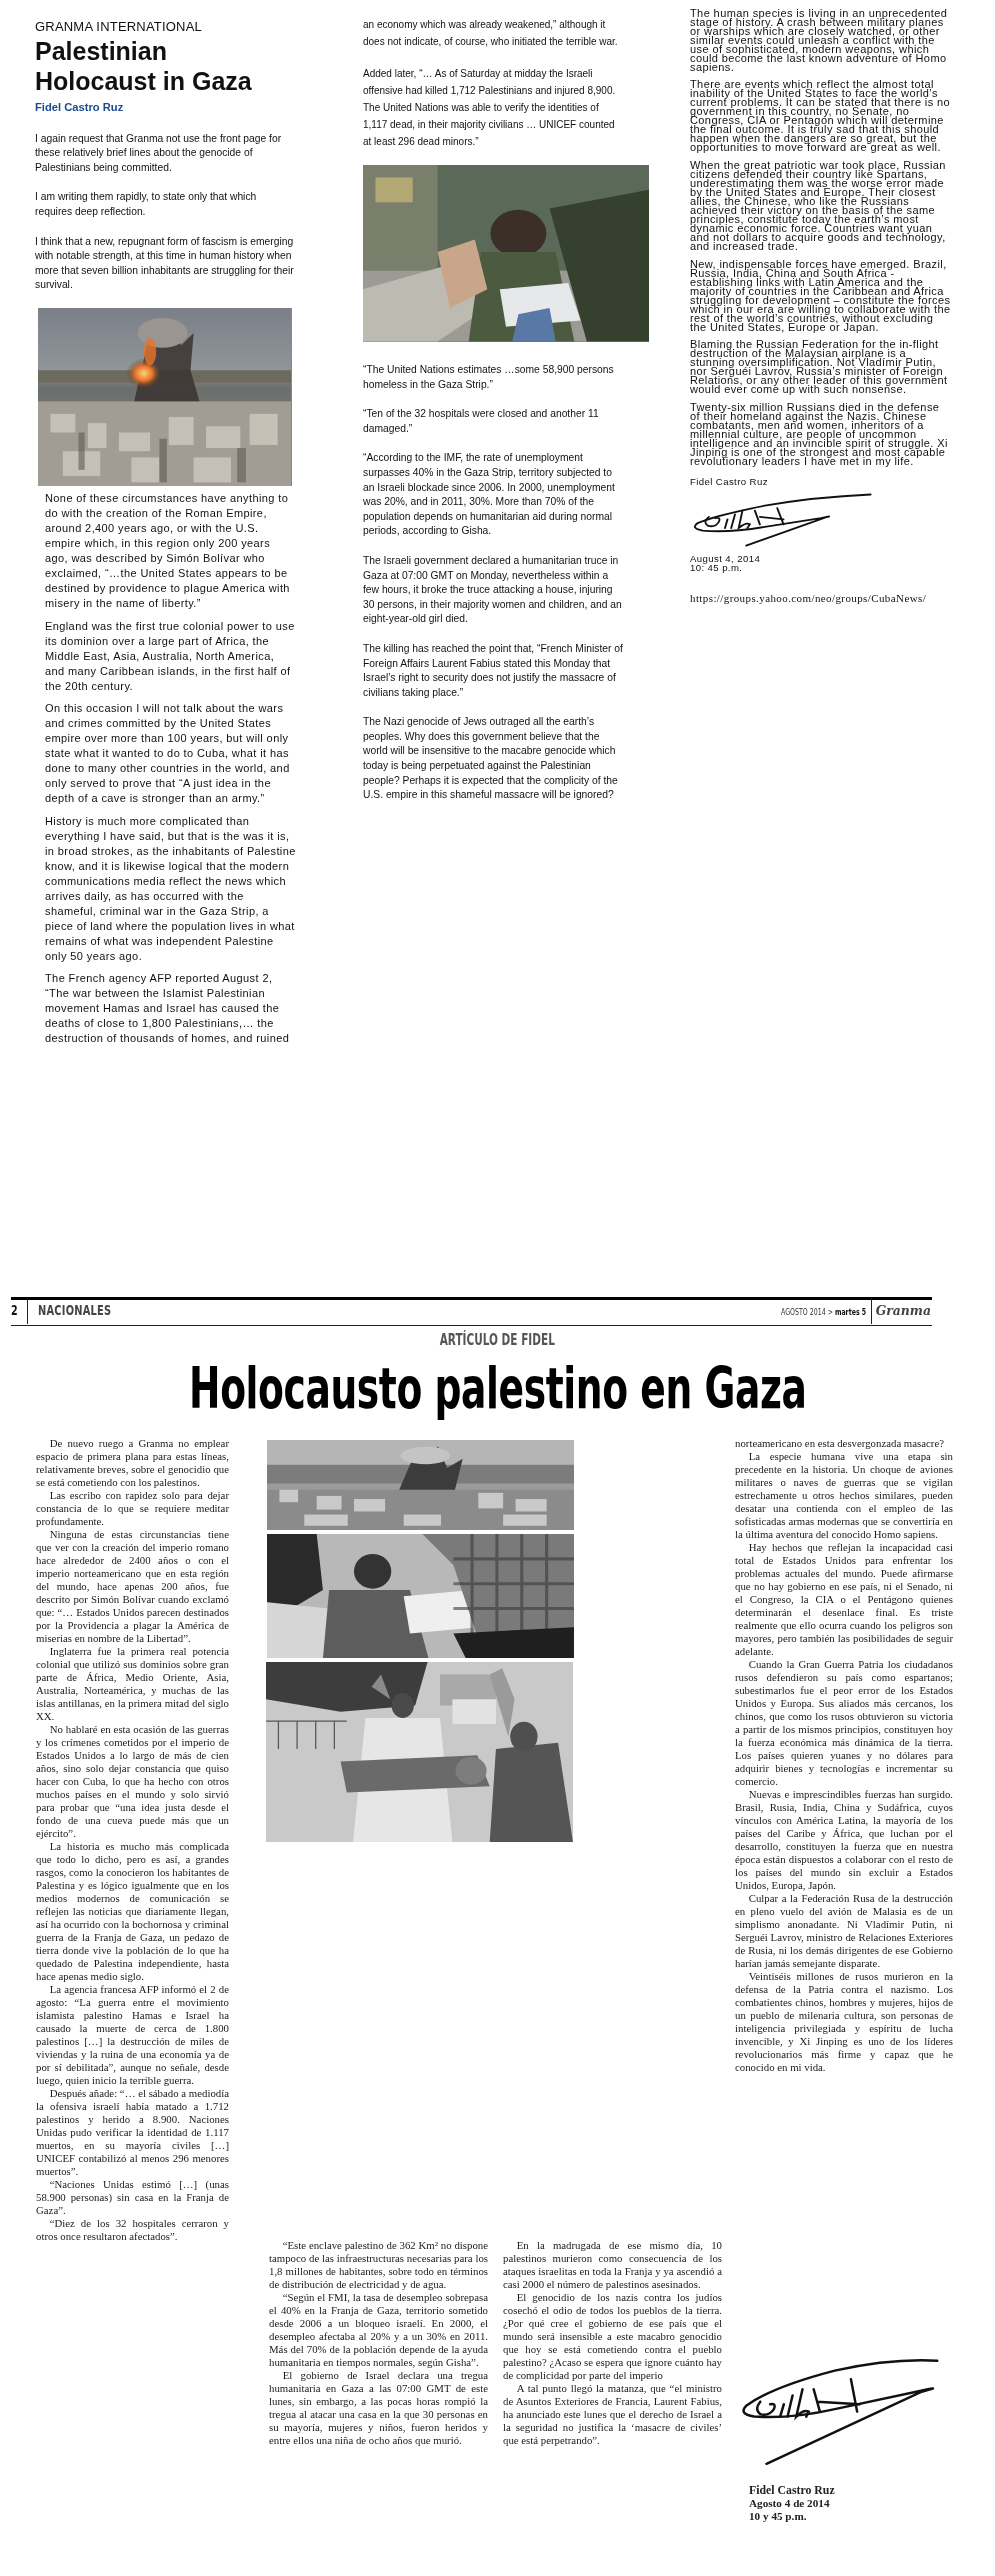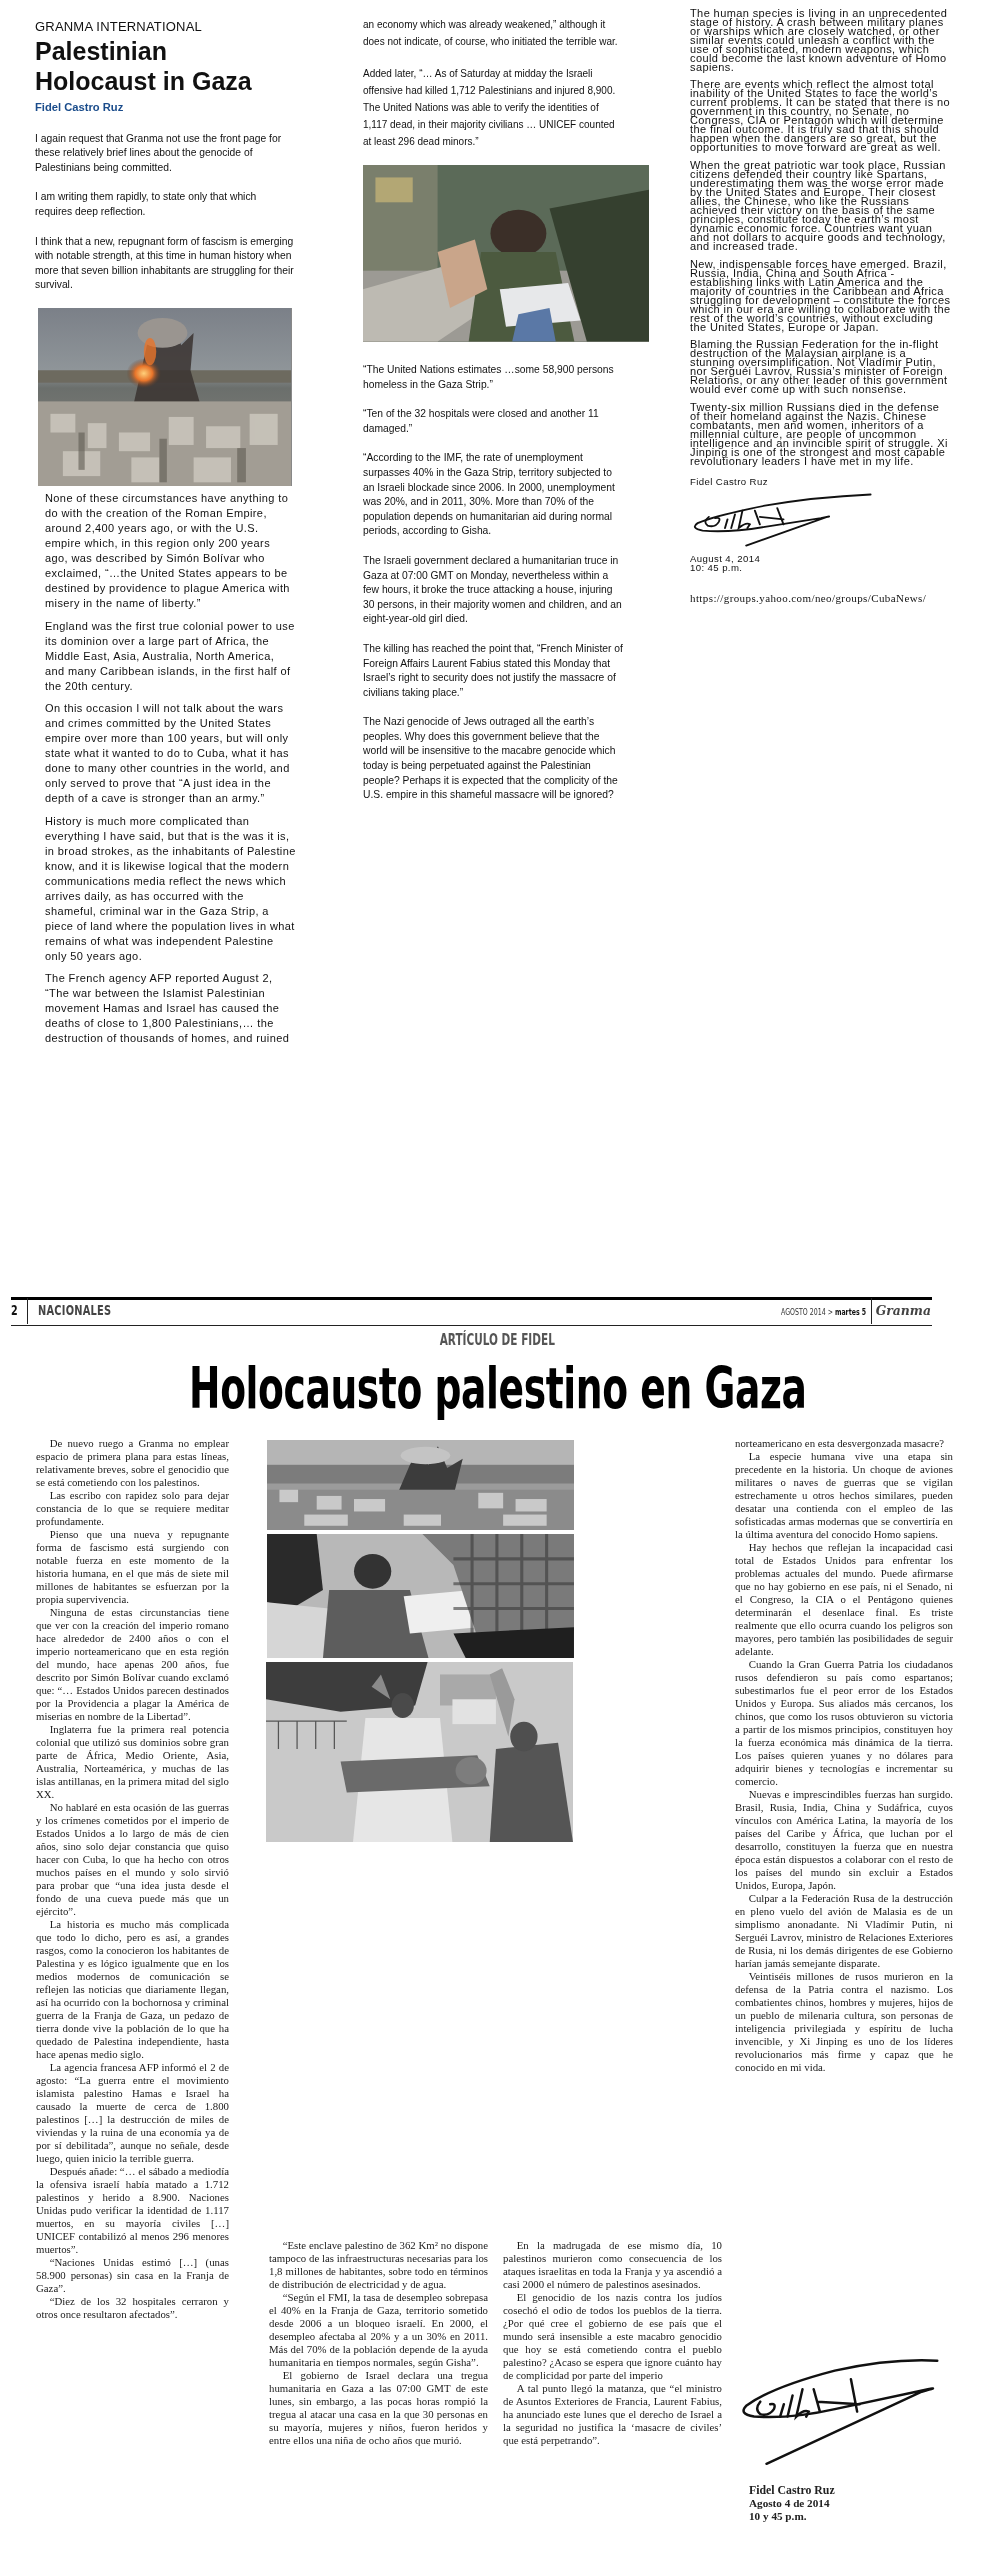--- a/index.html
+++ b/index.html
@@ -248,21 +248,20 @@
       <path d="M360 20 L380 10 L400 60 L390 120 Z" fill="#9a9a9a"></path>
       <path d="M370 140 L470 130 L494 290 L360 290 Z" fill="#555"></path>
       <ellipse cx="415" cy="120" rx="22" ry="24" fill="#4f4f4f"></ellipse>
       <path d="M170 40 L185 20 L200 60 Z" fill="#8a8a8a"></path>
     </svg>
   </div>
 
   <div class="ecol left">
     <p>De nuevo ruego a Granma no emplear espacio de primera plana para estas líneas, relativamente breves, sobre el genocidio que se está cometiendo con los palestinos.</p>
     <p>Las escribo con rapidez solo para dejar constancia de lo que se requiere meditar profundamente.</p>
-    <p>Pienso que una nueva y repugnante forma de fascismo está surgiendo con notable fuerza en este momento de la historia humana, en el que más de siete mil millones de habitantes se esfuerzan por la propia supervivencia.</p>
     <p>Ninguna de estas circunstancias tiene que ver con la creación del imperio romano hace alrededor de 2400 años o con el imperio norteamericano que en esta región del mundo, hace apenas 200 años, fue descrito por Simón Bolívar cuando exclamó que: “… Estados Unidos parecen destinados por la Providencia a plagar la América de miserias en nombre de la Libertad”.</p>
     <p>Inglaterra fue la primera real potencia colonial que utilizó sus dominios sobre gran parte de África, Medio Oriente, Asia, Australia, Norteamérica, y muchas de las islas antillanas, en la primera mitad del siglo XX.</p>
     <p>No hablaré en esta ocasión de las guerras y los crímenes cometidos por el imperio de Estados Unidos a lo largo de más de cien años, sino solo dejar constancia que quiso hacer con Cuba, lo que ha hecho con otros muchos países en el mundo y solo sirvió para probar que “una idea justa desde el fondo de una cueva puede más que un ejército”.</p>
     <p>La historia es mucho más complicada que todo lo dicho, pero es así, a grandes rasgos, como la conocieron los habitantes de Palestina y es lógico igualmente que en los medios modernos de comunicación se reflejen las noticias que diariamente llegan, así ha ocurrido con la bochornosa y criminal guerra de la Franja de Gaza, un pedazo de tierra donde vive la población de lo que ha quedado de Palestina independiente, hasta hace apenas medio siglo.</p>
     <p>La agencia francesa AFP informó el 2 de agosto: “La guerra entre el movimiento islamista palestino Hamas e Israel ha causado la muerte de cerca de 1.800 palestinos […] la destrucción de miles de viviendas y la ruina de una economía ya de por sí debilitada”, aunque no señale, desde luego, quien inicio la terrible guerra.</p>
     <p>Después añade: “… el sábado a mediodía la ofensiva israelí había matado a 1.712 palestinos y herido a 8.900. Naciones Unidas pudo verificar la identidad de 1.117 muertos, en su mayoría civiles […] UNICEF contabilizó al menos 296 menores muertos”.</p>
     <p>“Naciones Unidas estimó […] (unas 58.900 personas) sin casa en la Franja de Gaza”.</p>
     <p>“Diez de los 32 hospitales cerraron y otros once resultaron afectados”.</p>
   </div>
 

